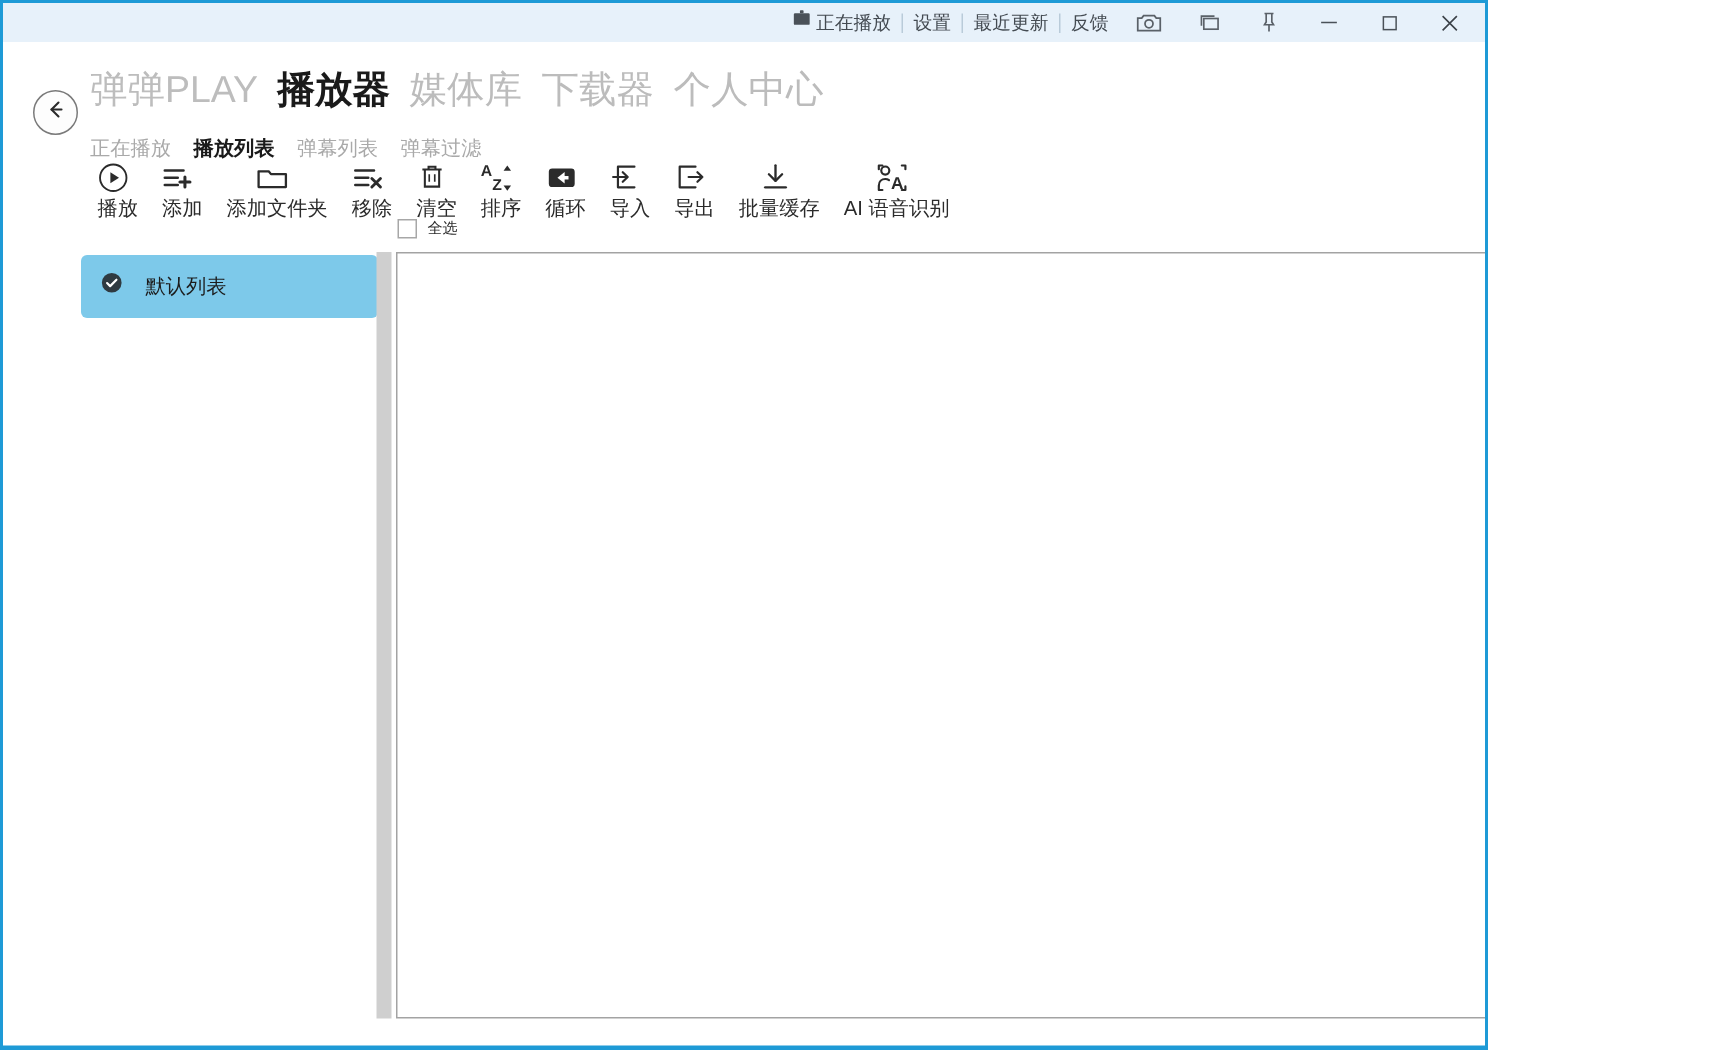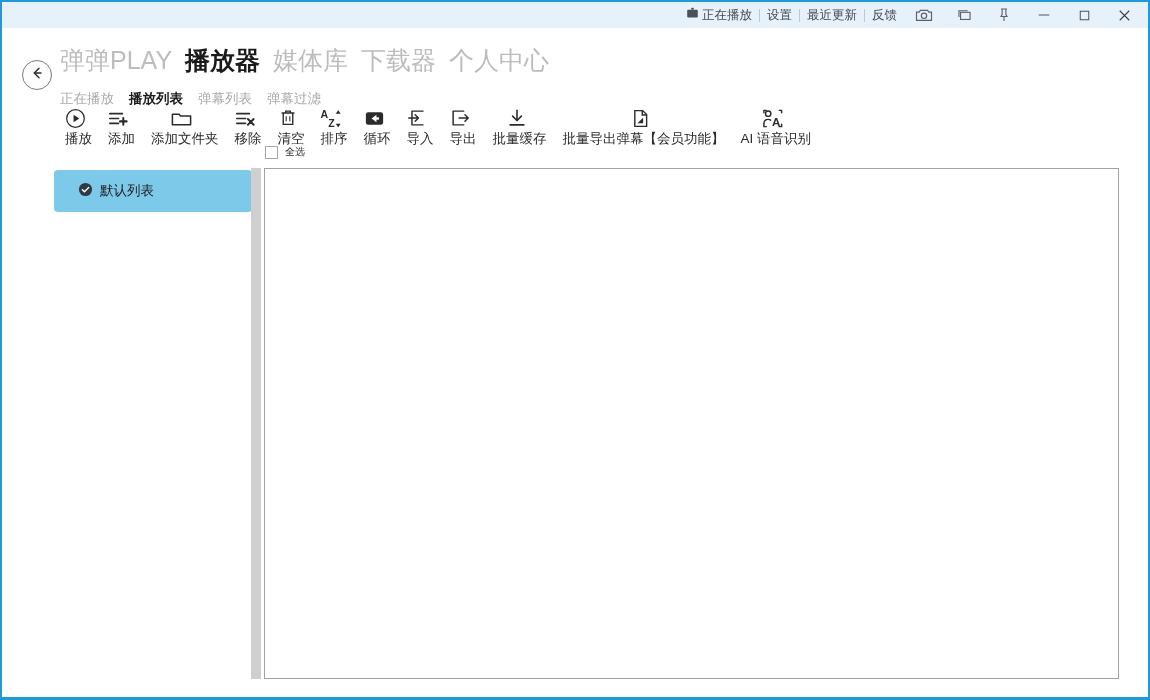--- a/index.html
+++ b/index.html
@@ -11,21 +11,21 @@
     width: 1150px;
     height: 700px;
     font-family: "Liberation Sans", "DejaVu Sans", sans-serif;
     overflow: hidden;
     -webkit-font-smoothing: antialiased;
   }
 
   
   #app-window {
     position: relative;
-    width: 1150px;
+    width: 992px;
     height: 700px;
     box-sizing: border-box;
     border-left: 2px solid #1e9ad6;
     border-right: 2px solid #1e9ad6;
     border-top: 2px solid #1e9ad6;
     border-bottom: 3px solid #1e9ad6;
     background: #ffffff;
     overflow: hidden;
   }
 
@@ -204,23 +204,23 @@
   
   #sidebar {
     position: absolute;
     left: 52px;
     top: 168px;
     width: 198px;
   }
   .playlist-item {
     display: flex;
     align-items: center;
-    gap: 7px;
+    gap: 15px;
     height: 42px;
-    padding-left: 24px;
+    padding-left: 13px;
     border-radius: 4px;
     cursor: pointer;
     box-sizing: border-box;
   }
   .playlist-item.active {
     background: #7dc9ea;
   }
   .playlist-label {
     font-size: 13.5px;
     color: #1c1c1c;
@@ -455,30 +455,20 @@
       <span class="tool-icon">
         <svg width="22" height="22" viewBox="0 0 24 24" fill="none" stroke="#2b2b2b" stroke-width="1.7" stroke-linecap="round" stroke-linejoin="round">
           <path d="M12 3.5v11"></path>
           <path d="M7.2 10l4.8 4.8L16.8 10"></path>
           <path d="M4.5 19.5h15"></path>
         </svg>
       </span>
       <span class="tool-label">批量缓存</span>
     </div>
 
-    <div class="tool-btn">
-      <span class="tool-icon">
-        <svg width="21" height="21" viewBox="0 0 24 24">
-          <path d="M5.5 3h9l4.5 4.5V21h-13.5z" fill="none" stroke="#2b2b2b" stroke-width="1.6"></path>
-          <path d="M14 3v5h5" fill="none" stroke="#2b2b2b" stroke-width="1.6"></path>
-          <path d="M8.5 17.5h6.5v-6.5z" fill="#2b2b2b"></path>
-        </svg>
-      </span>
-      <span class="tool-label">批量导出弹幕【会员功能】</span>
-    </div>
 
     <div class="tool-btn">
       <span class="tool-icon">
         <svg width="23" height="23" viewBox="0 0 24 24" fill="none" stroke="#2b2b2b" stroke-width="1.5" stroke-linecap="round">
           <circle cx="7.5" cy="7" r="2.8"></circle>
           <path d="M3 17.5c0-2.8 2-4.6 4.5-4.6 1 0 1.9.3 2.6.8"></path>
           <path d="M3 3.5h2.5M3 3.5v2.5M3 20.5v-2.5M3 20.5h2.5"></path>
           <path d="M19 3.5h2.5M21.5 3.5V6M21.5 18v2.5M21.5 20.5H19"></path>
           <text x="11.5" y="20" font-family="Liberation Sans, sans-serif" font-size="12" font-weight="bold" fill="#2b2b2b" stroke="none">A</text>
         </svg>

